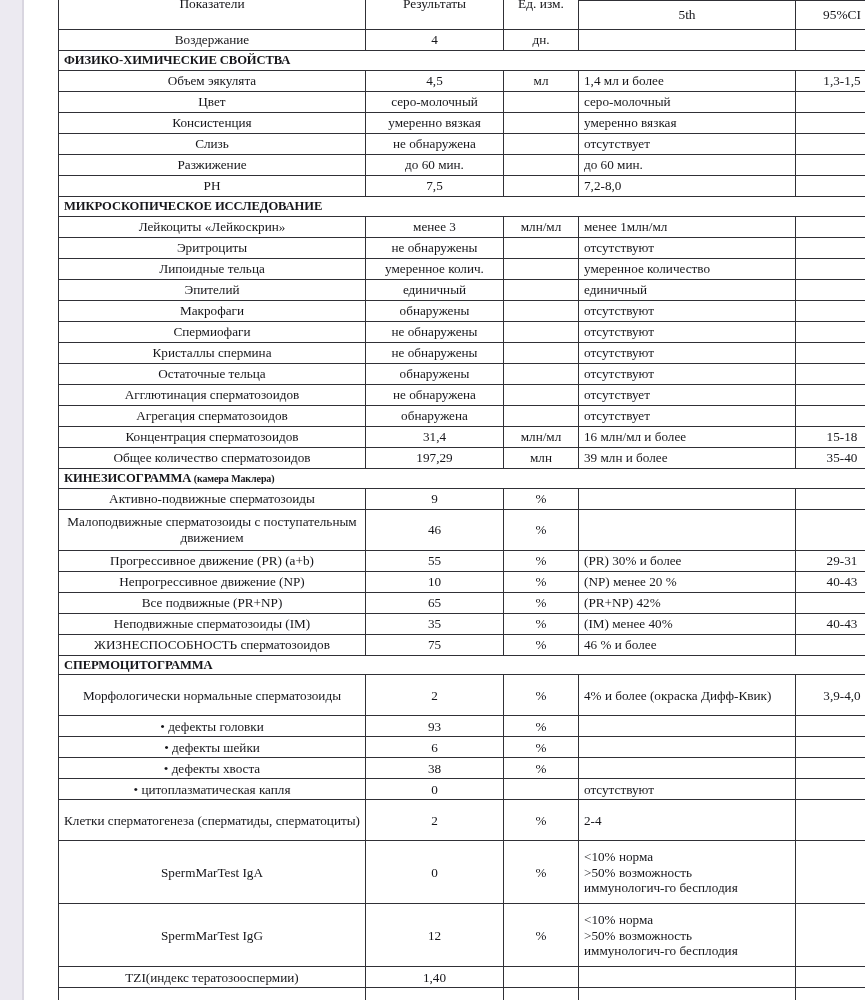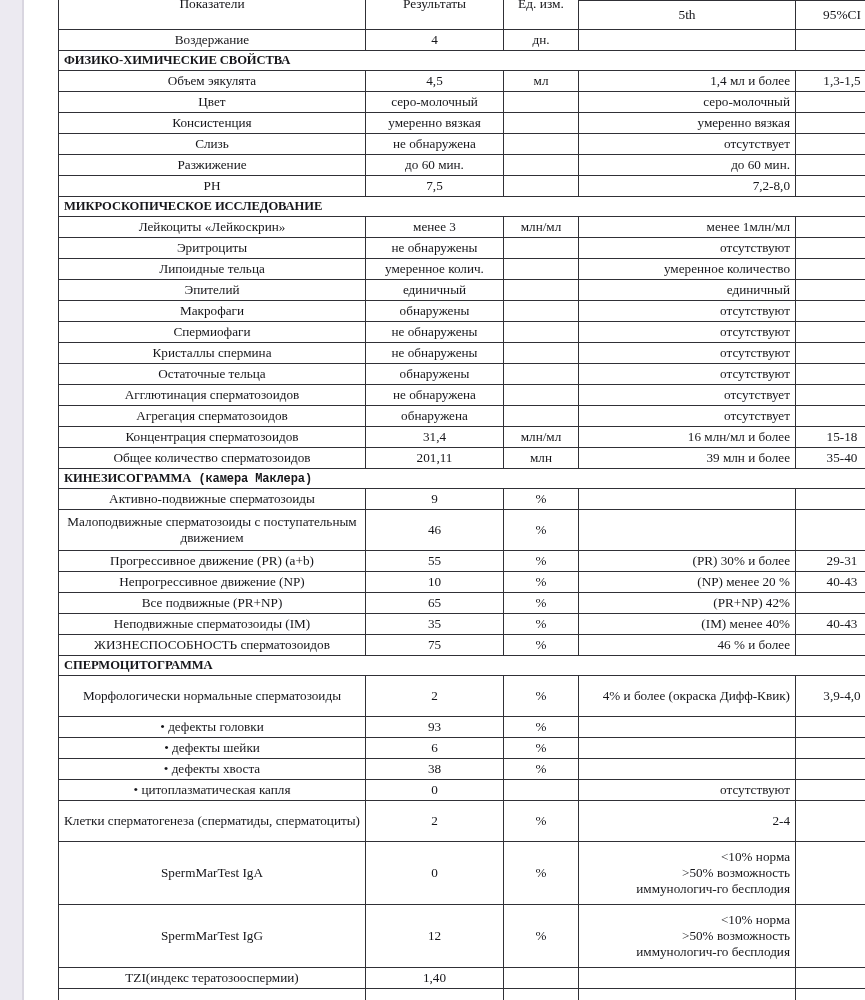--- a/index.html
+++ b/index.html
@@ -66,37 +66,36 @@
     font-weight: bold;
     font-size: 13.4px;
     padding: 2px 4px;
   }
   tr.hdr-main td { height: 22px; }
   tr.hdr-sub td  { height: 29px; }
 
   td.param { text-align: center; }
   td.res   { text-align: center; }
   td.unit  { text-align: center; }
-  td.ref   { text-align: right; }
+  td.ref   { text-align: left; }
   td.ci    { text-align: center; }
 
   td.bold, .bold { font-weight: bold; }
 
   tr.section td {
     font-weight: bold;
     font-size: 12.6px;
     text-align: left;
     letter-spacing: -0.1px;
     padding-top: 2px;
     padding-bottom: 2px;
   }
   tr.section td .sub-normal {
-    font-size: 12px;
+    font-size: 10px;
     font-weight: bold;
-    font-family: Liberation Mono, monospace;
   }
   tr.data td { height: 21px; }
   tr.tall2 td { height: 41px; }
   tr.tall3 td { height: 63px; }
   .multiline { white-space: pre-line; margin-left: 16px; }
 </style>
 </head>
 <body>
 
 <div id="page">
@@ -254,21 +253,21 @@
           </tr>
           <tr class="data">
             <td class="param">Концентрация сперматозоидов</td>
             <td class="res">31,4</td>
             <td class="unit">млн/мл</td>
             <td class="ref">16 млн/мл и более</td>
             <td class="ci">15-18</td>
           </tr>
           <tr class="data">
             <td class="param">Общее количество сперматозоидов</td>
-            <td class="res">201,11</td>
+            <td class="res">197,29</td>
             <td class="unit">млн</td>
             <td class="ref">39 млн и более</td>
             <td class="ci">35-40</td>
           </tr>
           <tr class="section">
             <td colspan="5">КИНЕЗИСОГРАММА<span class="sub-normal"> (камера Маклера)</span></td>
           </tr>
           <tr class="data">
             <td class="param">Активно-подвижные сперматозоиды</td>
             <td class="res">9</td>

